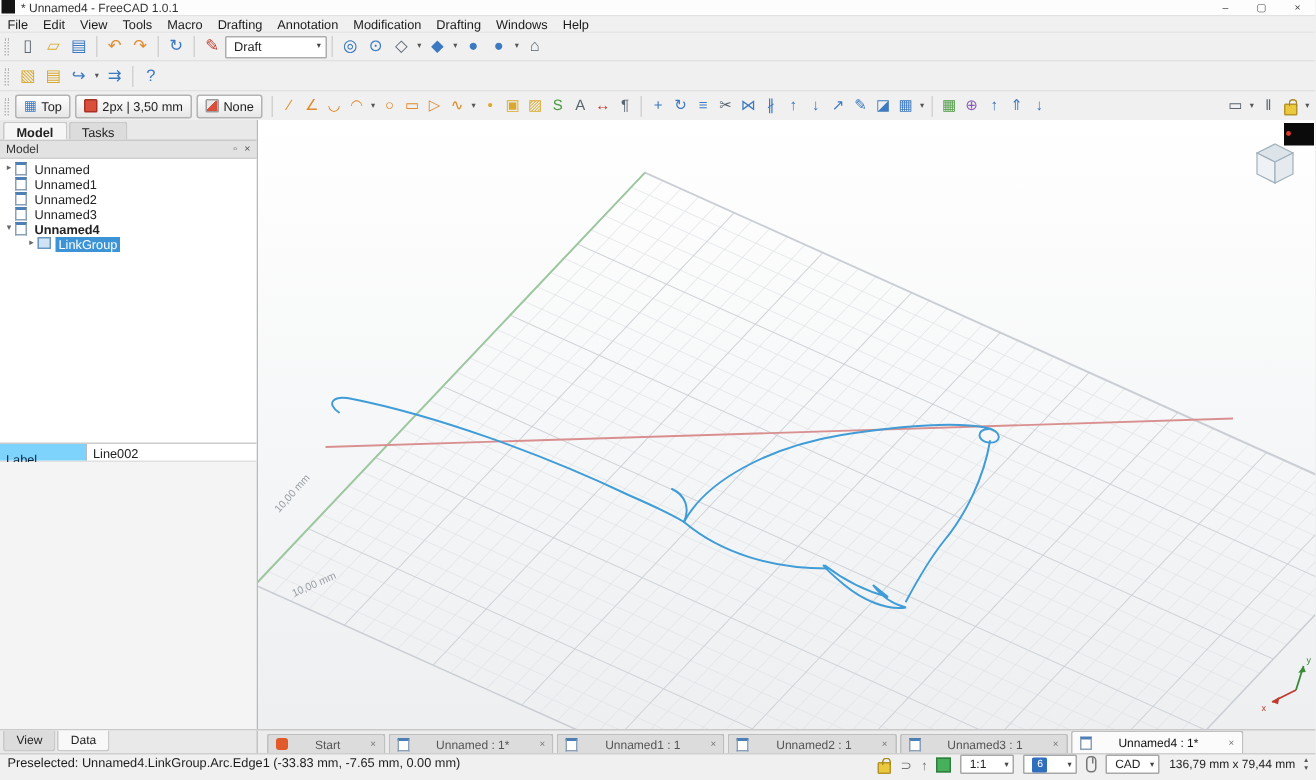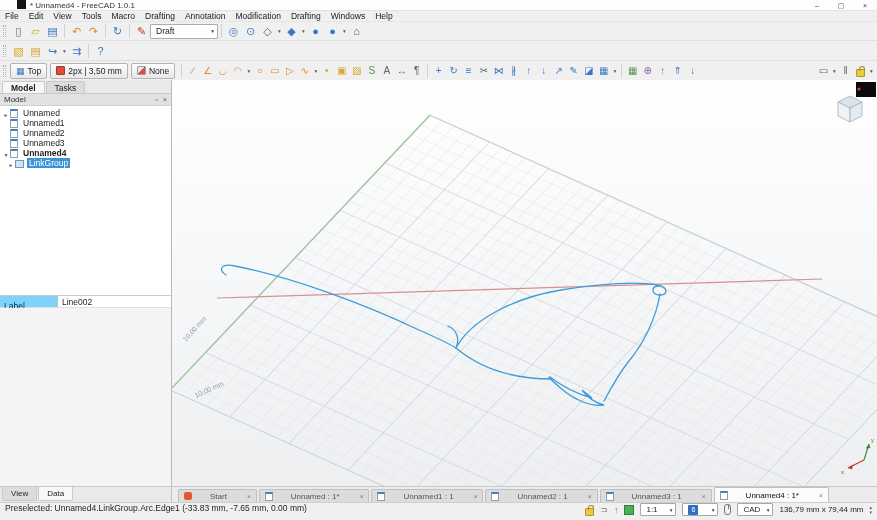--- a/index.html
+++ b/index.html
@@ -1,20 +1,20 @@
 <!DOCTYPE html>
 <html><head>
 <meta charset="utf-8">
 <style>
   *{box-sizing:border-box;margin:0;padding:0}
   html,body{width:877px;height:520px;overflow:hidden;font-family:"Liberation Sans","DejaVu Sans",sans-serif;font-size:9px;color:#222;background:#f0f0f0}
   .app{position:relative;width:877px;height:520px;background:#f0f0f0}
 
   
-  .titlebar{height:11px;display:flex;background:#fdfdfd;border-bottom:1px solid #e2e2e2;padding-left:17px}
+  .titlebar{height:11px;display:flex;background:#fdfdfd;border-bottom:1px solid #e2e2e2;padding-left:1px}
   .appicon{width:9px;height:9px;background:#141414;margin-right:4px}
   .title{font-size:8px;color:#333;line-height:11px}
   .winbtns{margin-left:auto;display:flex}
   .wb{width:24px;text-align:center;font-size:7px;color:#444;line-height:11px}
 
   
   .menubar{height:11px;display:flex;align-items:center;background:#f0f0f0;border-bottom:1px solid #e6e6e6}
   .mi{padding:0 5px;font-size:8.5px;line-height:11px;color:#1a1a1a}
 
   
@@ -37,22 +37,22 @@
   .lockicon::before{content:"";position:absolute;top:-4px;left:1.5px;width:4px;height:4px;border:1px solid #a8891f;border-bottom:none;border-radius:3px 3px 0 0}
 
   
   .leftpanel{position:absolute;left:0;top:80px;width:172px;height:406px;background:#f0f0f0;border-right:1px solid #b9b9b9;display:flex;flex-direction:column}
   .combo-tabs{height:14px;display:flex;padding:1px 0 0 2px;border-bottom:1px solid #c9c9c9;background:#e9e9e9}
   .ctab{padding:0 8px;line-height:12px;font-size:8.5px;border:1px solid #c9c9c9;border-bottom:none;background:#dcdcdc;margin-right:1px;border-radius:2px 2px 0 0}
   .ctab.active{background:#f6f6f6;font-weight:bold}
   .pane-header{height:12px;display:flex;align-items:center;background:#e2e2e2;border-bottom:1px solid #d0d0d0;padding:0 4px;font-size:8px;color:#333}
   .ph-btns{margin-left:auto;display:flex;gap:5px;font-size:7px;color:#555}
   .tree{background:#fff;height:190px;overflow:hidden;padding-top:2px;border-bottom:1px solid #cccccc}
-  .trow{height:10px;display:flex;align-items:flex-end;font-size:8.5px;padding-left:2px;white-space:nowrap}
-  .trow.child{padding-left:7px}
+  .trow{height:10px;display:flex;align-items:flex-start;font-size:8.5px;padding-left:2px;white-space:nowrap}
+  .trow.child{padding-left:17px}
   .exp{width:8px;font-size:6px;color:#666;text-align:center;flex:none}
   .noexp{width:8px;flex:none}
   .dico{width:8px;height:9px;background:#fff;border:1px solid #8aa0b8;border-top:2px solid #4d7fb5;margin-right:3px;flex:none}
   .lgico{width:9px;height:8px;background:#cfe3f4;border:1px solid #6b96c2;margin-right:3px;flex:none}
   .tlabel{line-height:10px;padding:0 2px}
   .trow.bold .tlabel{font-weight:bold}
   .trow.sel .tlabel{background:#3c94d6;color:#fff}
   .props{display:flex;flex-direction:column}
   .pgroup{background:#d6d6d6;font-weight:bold;font-size:8.5px;padding:1px 4px;border-bottom:1px solid #c2c2c2}
   .prow{display:flex;height:12px;border-bottom:1px solid #e0e0e0;background:#fff;font-size:8.5px}

